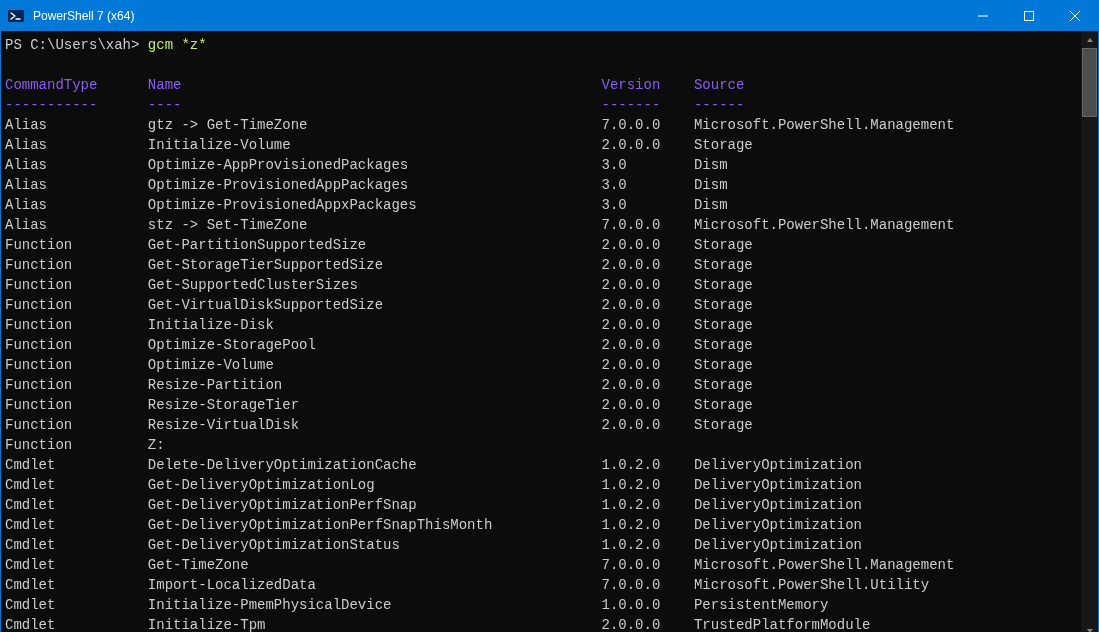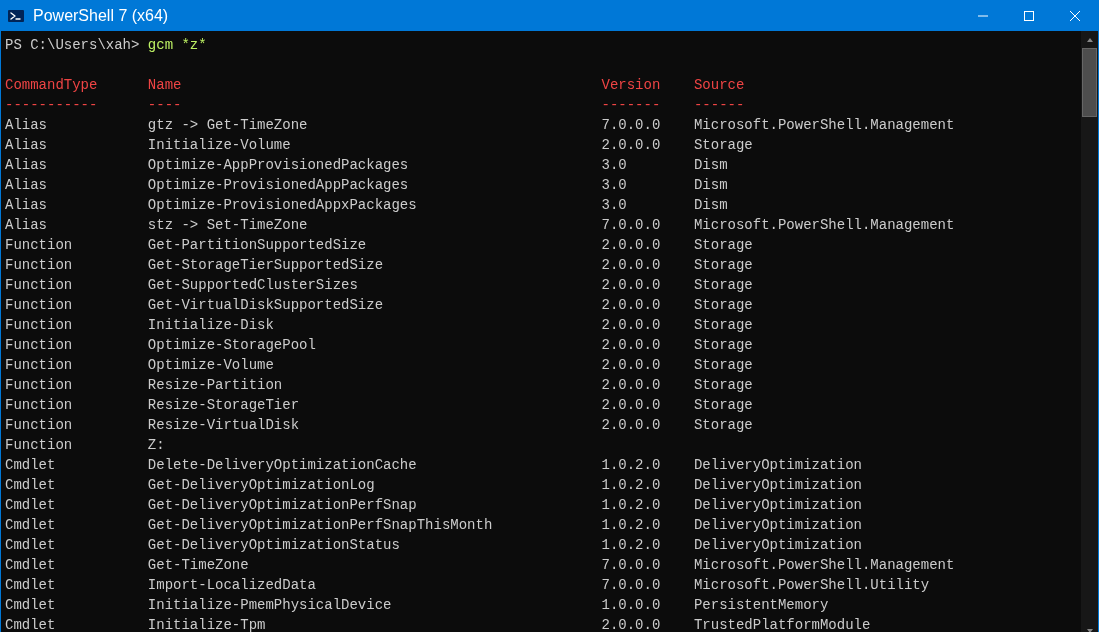--- a/index.html
+++ b/index.html
@@ -1,20 +1,20 @@
 <!DOCTYPE html>
 <html><head>
 <meta charset="utf-8">
 <style>
   * { margin: 0; padding: 0; box-sizing: border-box; }
   html, body { width: 1099px; height: 632px; overflow: hidden; font-family: "Segoe UI", Tahoma, sans-serif; background: #0c0c0c; }
   .window { width: 1099px; height: 632px; display: flex; flex-direction: column; border: 1px solid #0078d7; }
   .titlebar {
     height: 30px; background: #0078d7; color: #fff; display: flex; align-items: center;
-    font-size: 16px; user-select: none;
+    font-size: 12px; user-select: none;
   }
   .titlebar .icon-slot { width: 30px; display:flex; align-items:center; justify-content:center; }
   .titlebar .title-text { flex: 0 0 auto; padding-left: 2px; }
   .titlebar .spacer { flex: 1 1 auto; }
   .win-btn { width: 46px; height: 30px; display:flex; align-items:center; justify-content:center; }
   .client {
     flex: 1 1 auto; position: relative; background: #0c0c0c; color: #cccccc;
     display: flex; flex-direction: row;
   }
   .term {
@@ -27,21 +27,21 @@
     white-space: pre;
     overflow: hidden;
   }
   .scrollbar {
     width: 17px; background: #171717; position: relative;
   }
   .sb-arrow { height: 17px; display:flex; align-items:center; justify-content:center; color:#666; font-size:10px; }
   .sb-track { position:absolute; top:17px; bottom:17px; left:0; right:0; }
   .sb-thumb { position:absolute; left:1px; right:1px; background:#4d4d4d; border:1px solid #666; }
   .yellow { color: #bef264; }
-  .green  { color: #ef4444; }
+  .green  { color: #8b5cf6; }
   .row { display:block; }
 </style>
 </head>
 <body>
 
 <div class="window">
   <div class="titlebar">
     <div class="icon-slot">
       <svg width="16" height="16" viewBox="0 0 16 16">
         <rect x="0" y="2" width="16" height="12" rx="1" fill="#012456"></rect>

